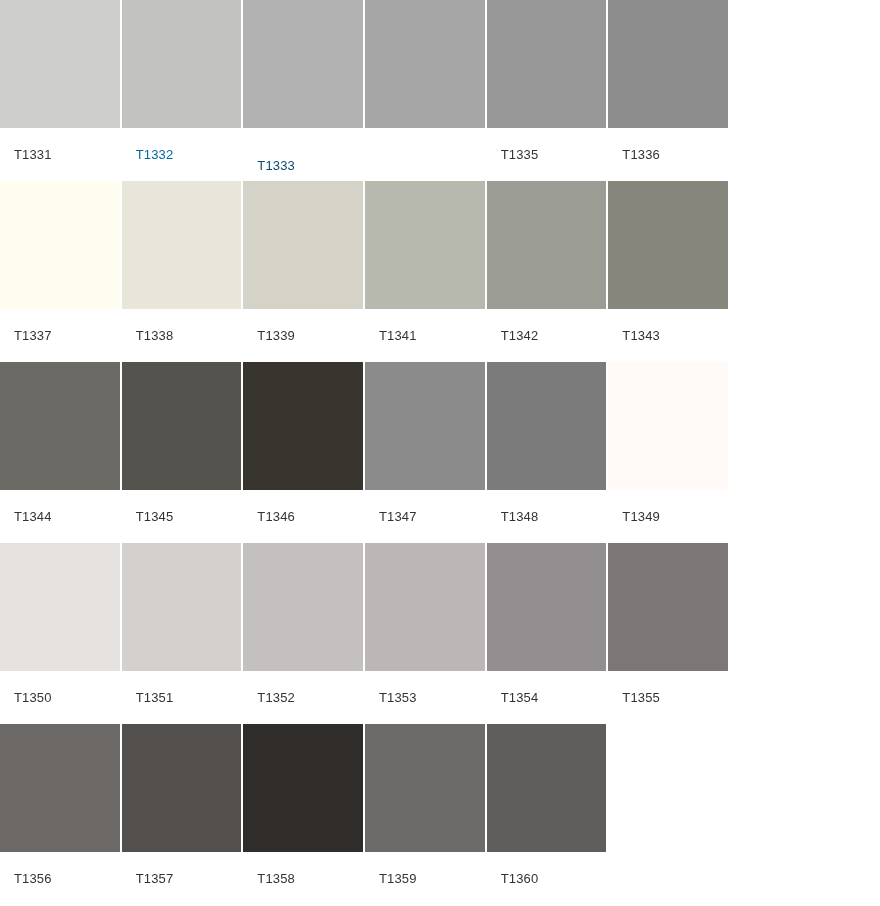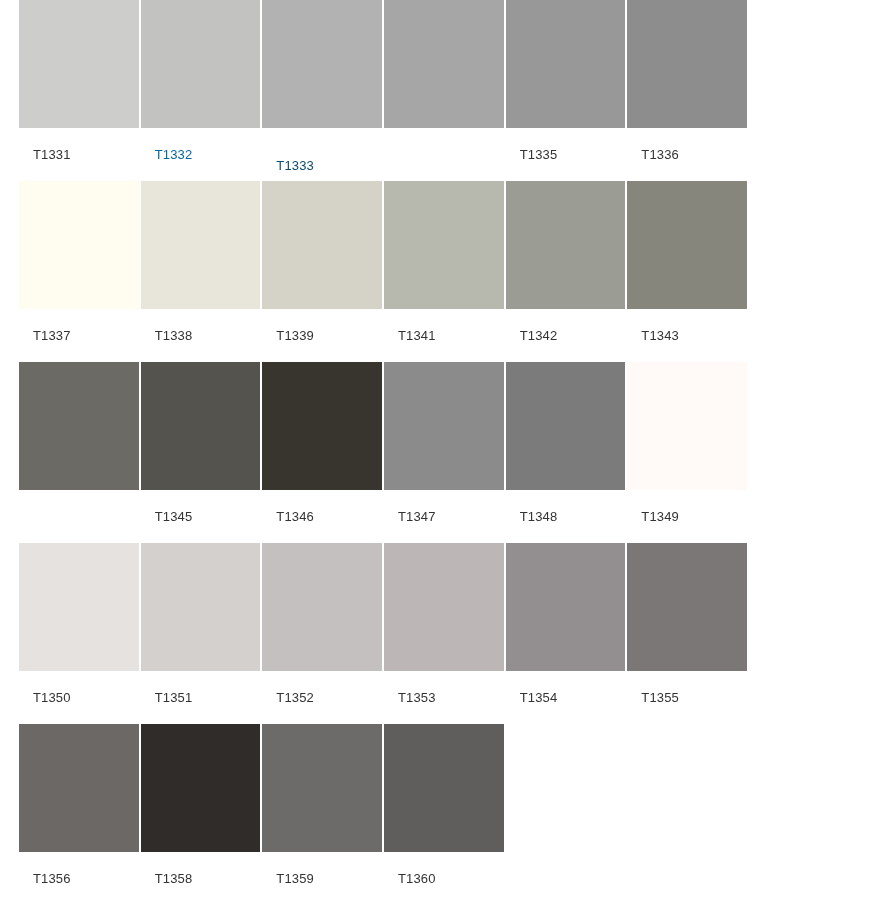--- a/index.html
+++ b/index.html
@@ -16,21 +16,20 @@
   }
 
   #swatch-grid {
     display: grid;
     grid-template-columns: repeat(6, 1fr);
     grid-auto-rows: 181px;
     column-gap: 2px;
     row-gap: 0px;
     width: 728px;
     background: #ffffff;
-    padding-left: 19px;
   }
 
   .swatch-cell {
     display: flex;
     flex-direction: column;
     background: #ffffff;
     overflow: hidden;
   }
 
   .swatch-color {
@@ -99,20 +98,21 @@
     <div class="swatch-cell">
       <div class="swatch-color" style="background-color: rgb(155, 157, 148);"></div>
       <div class="swatch-label" style="color: rgb(51, 51, 51);">T1342</div>
     </div>
     <div class="swatch-cell">
       <div class="swatch-color" style="background-color: rgb(134, 134, 125);"></div>
       <div class="swatch-label" style="color: rgb(51, 51, 51);">T1343</div>
     </div>
     <div class="swatch-cell">
       <div class="swatch-color" style="background-color: rgb(107, 106, 101);"></div>
+      <div class="swatch-label" style="color: rgb(51, 51, 51);">T1344</div>
     </div>
     <div class="swatch-cell">
       <div class="swatch-color" style="background-color: rgb(85, 83, 78);"></div>
       <div class="swatch-label" style="color: rgb(51, 51, 51);">T1345</div>
     </div>
     <div class="swatch-cell">
       <div class="swatch-color" style="background-color: rgb(56, 53, 47);"></div>
       <div class="swatch-label" style="color: rgb(51, 51, 51);">T1346</div>
     </div>
     <div class="swatch-cell">
@@ -149,20 +149,24 @@
     </div>
     <div class="swatch-cell">
       <div class="swatch-color" style="background-color: rgb(123, 119, 119);"></div>
       <div class="swatch-label" style="color: rgb(51, 51, 51);">T1355</div>
     </div>
     <div class="swatch-cell">
       <div class="swatch-color" style="background-color: rgb(108, 104, 101);"></div>
       <div class="swatch-label" style="color: rgb(51, 51, 51);">T1356</div>
     </div>
     <div class="swatch-cell">
+      <div class="swatch-color" style="background-color: rgb(83, 79, 76);"></div>
+      <div class="swatch-label" style="color: rgb(51, 51, 51);">T1357</div>
+    </div>
+    <div class="swatch-cell">
       <div class="swatch-color" style="background-color: rgb(48, 44, 42);"></div>
       <div class="swatch-label" style="color: rgb(51, 51, 51);">T1358</div>
     </div>
     <div class="swatch-cell">
       <div class="swatch-color" style="background-color: rgb(108, 107, 105);"></div>
       <div class="swatch-label" style="color: rgb(51, 51, 51);">T1359</div>
     </div>
     <div class="swatch-cell">
       <div class="swatch-color" style="background-color: rgb(96, 94, 92);"></div>
       <div class="swatch-label" style="color: rgb(51, 51, 51);">T1360</div>

